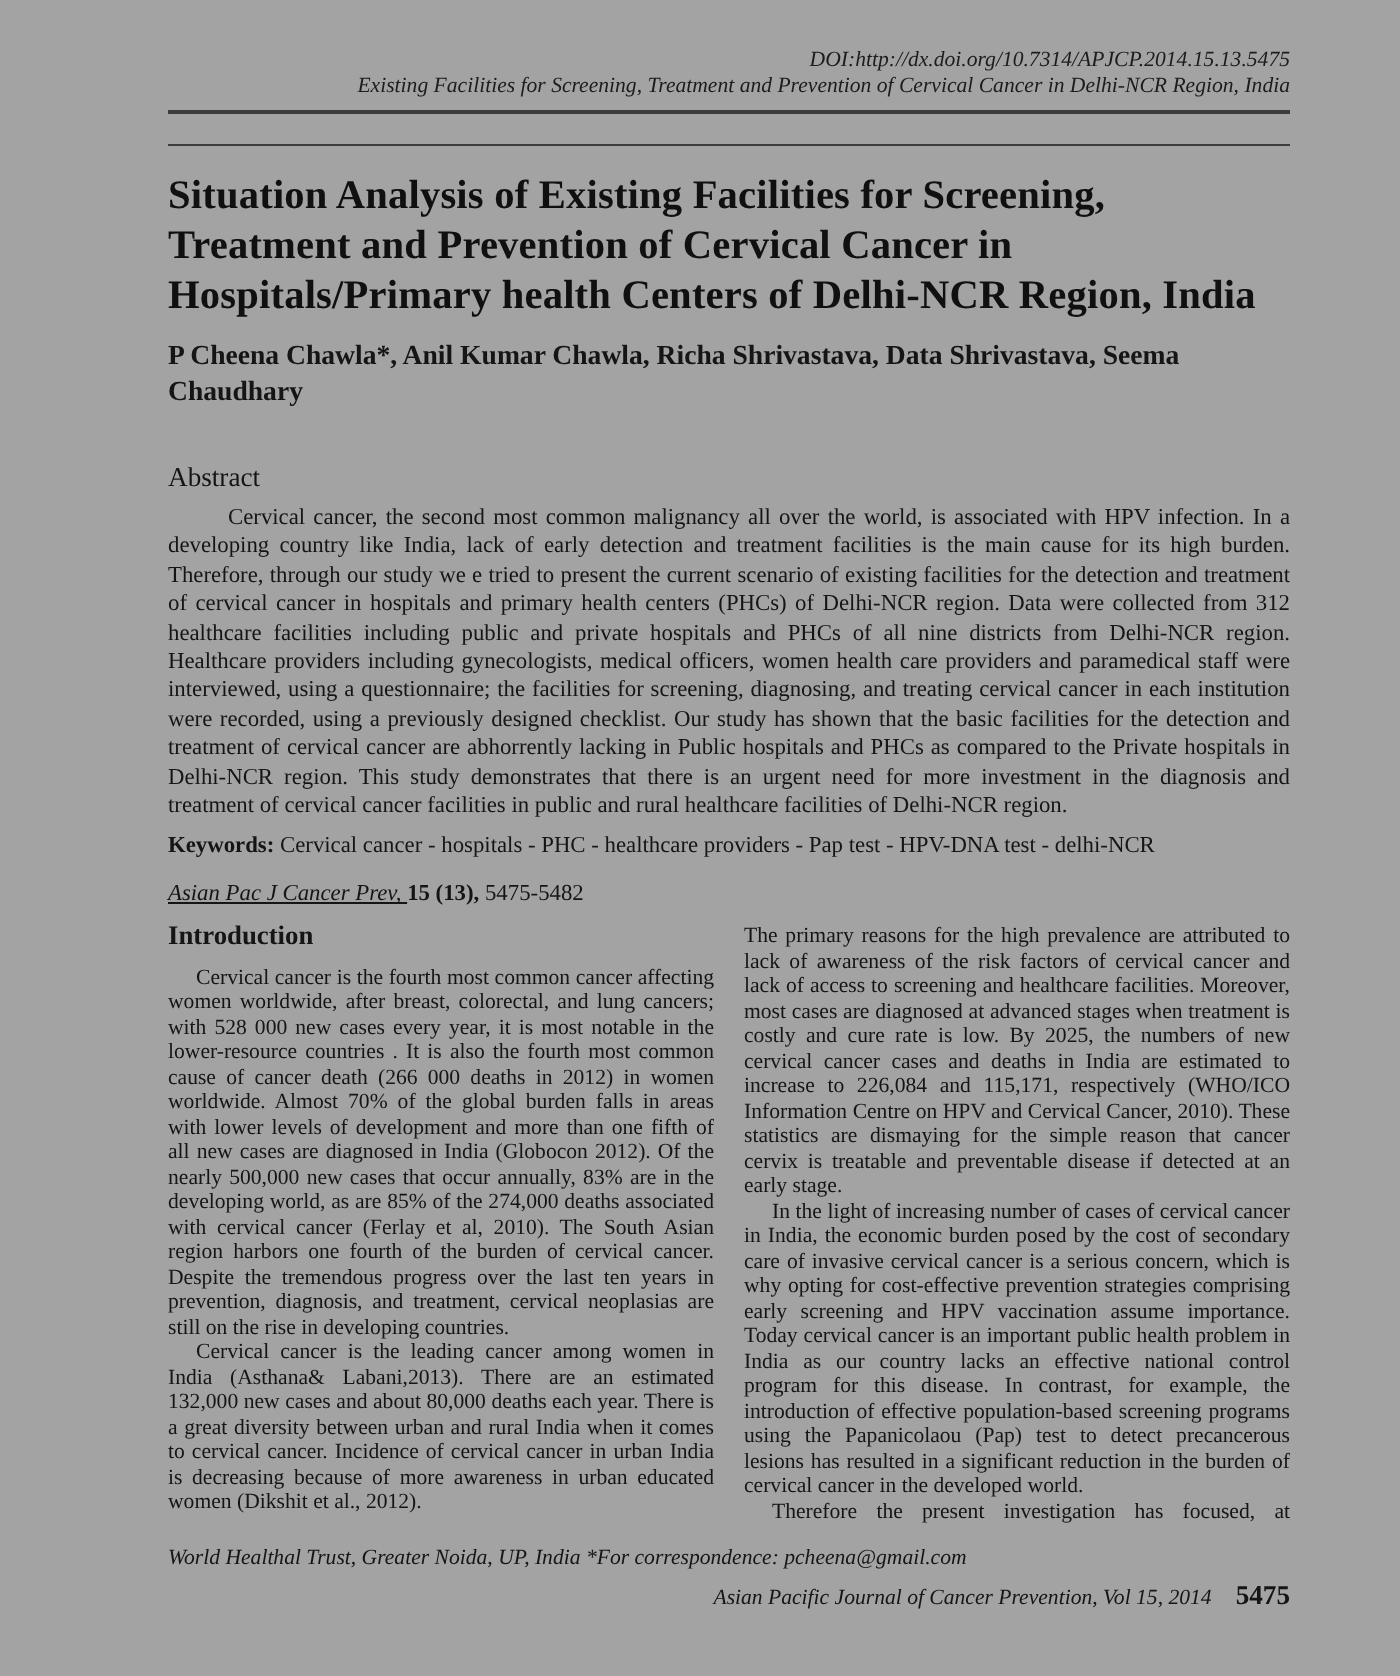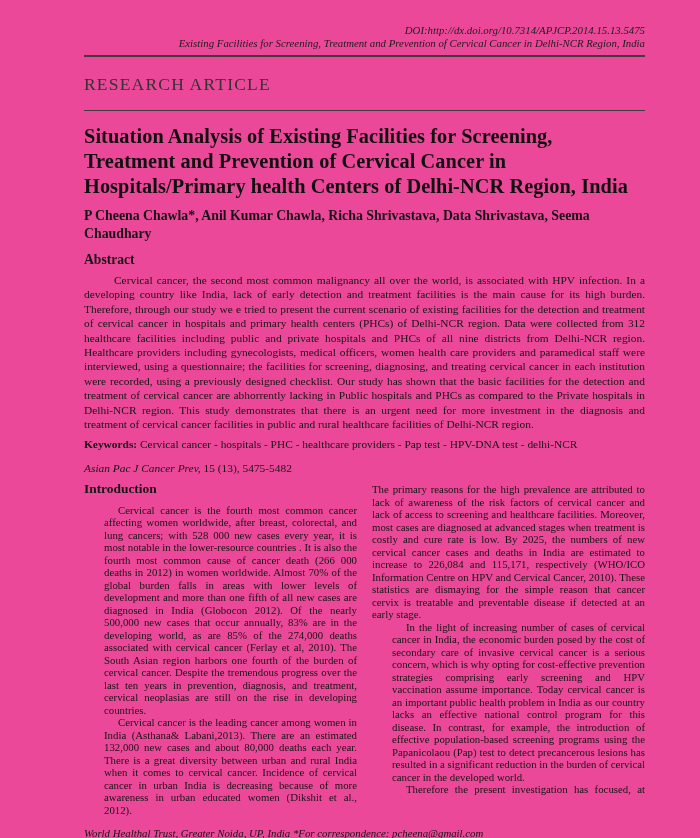--- a/index.html
+++ b/index.html
@@ -7,21 +7,21 @@
     width: 700px; height: 838px;
     background: #ffffff;
     color: #151515;
     font-family: "Liberation Serif", "DejaVu Serif", serif;
     overflow: hidden;
   }
   .page {
     box-sizing: border-box;
     width: 700px; height: 838px;
     padding: 24px 55px 0 84px;
-    background: #ec4899;
+    background: #a3a3a3;
   }
   
   .hdr { text-align: right; font-style: italic; font-size: 10.8px; line-height: 13px; color: #1c1c1c; }
   .rule-thick { border: none; border-top: 2px solid #3d3d3d; margin: 5px 0 0 0; }
   .rule-thin  { border: none; border-top: 1.8px solid #3d3d3d; margin: 15px 0 0 0; }
   .article-type {
     margin-top: 17px;
     font-size: 17.5px;
     letter-spacing: 1.2px;
     color: #333333;
@@ -36,44 +36,44 @@
     letter-spacing: 0.1px;
     color: #101010;
   }
   .authors {
     margin-top: 8px;
     font-size: 13.8px;
     font-weight: 700;
     line-height: 18px;
   }
   
-  .abstract-heading { margin-top: 9px; font-size: 13.6px; font-weight: 700; }
+  .abstract-heading { margin-top: 26px; font-size: 13.6px; font-weight: 400; }
   .abstract-text {
     margin-top: 5px;
     font-size: 11.4px;
     font-weight: 400;
     line-height: 14.4px;
     text-align: justify;
     text-indent: 30px;
   }
   .keywords { margin-top: 6px; font-size: 11.4px; line-height: 14px; }
   .keywords .kw-label { font-weight: 700; }
   .citation { margin-top: 11px; font-size: 11.4px; }
-  .citation .cit-journal { font-style: italic; }
-  .citation .cit-vol { font-weight: 400; }
+  .citation .cit-journal { font-style: italic; text-decoration: underline; }
+  .citation .cit-vol { font-weight: 700; }
   
   .columns {
     margin-top: 9px;
     display: flex;
     gap: 15px;
   }
   .col { flex: 1 1 0; font-size: 10.8px; line-height: 12.5px; text-align: justify; }
   .section-heading { font-size: 13.4px; font-weight: 700; margin: 0 0 8px 0; text-align: left; }
   .col p { margin: 0; }
-  .col p.indent { text-indent: 14px; margin-left: 20px; }
+  .col p.indent { text-indent: 14px; }
   .col p.force-justify { text-align-last: justify; }
   
   .footer-affil {
     margin-top: 11px;
     font-style: italic;
     font-size: 10.8px;
     line-height: 13px;
   }
   .footer-journal {
     margin-top: 4px;
@@ -92,21 +92,20 @@
 <body>
 
 <div class="page">
 
   <div class="hdr">
     <div>DOI:http://dx.doi.org/10.7314/APJCP.2014.15.13.5475</div>
     <div>Existing Facilities for Screening, Treatment and Prevention of Cervical Cancer in Delhi-NCR Region, India</div>
   </div>
   <hr class="rule-thick">
 
-  <div class="article-type">RESEARCH ARTICLE</div>
   <hr class="rule-thin">
 
   <div class="title">Situation Analysis of Existing Facilities for Screening, Treatment and Prevention of Cervical Cancer in Hospitals/Primary health Centers of Delhi-NCR Region, India</div>
 
   <div class="authors">P Cheena Chawla*, Anil Kumar Chawla, Richa Shrivastava, Data Shrivastava, Seema Chaudhary</div>
 
   <div class="abstract-heading">Abstract</div>
   <div class="abstract-text">Cervical cancer, the second most common malignancy all over the world, is associated with HPV infection. In a developing country like India, lack of early detection and treatment facilities is the main cause for its high burden. Therefore, through our study we e tried to present the current scenario of existing facilities for the detection and treatment of cervical cancer in hospitals and primary health centers (PHCs) of Delhi-NCR region. Data were collected from 312 healthcare facilities including public and private hospitals and PHCs of all nine districts from Delhi-NCR region. Healthcare providers including gynecologists, medical officers, women health care providers and  paramedical staff were interviewed, using a questionnaire; the facilities for screening, diagnosing, and treating cervical cancer in each institution were recorded, using a previously designed checklist. Our study has shown that the basic facilities for the detection and treatment of cervical cancer are abhorrently lacking in Public hospitals and PHCs as compared to the Private hospitals in Delhi-NCR region. This study demonstrates that there is an urgent need for more investment in the diagnosis and treatment of cervical cancer facilities in public and rural healthcare facilities of Delhi-NCR region.</div>
 
   <div class="keywords">

